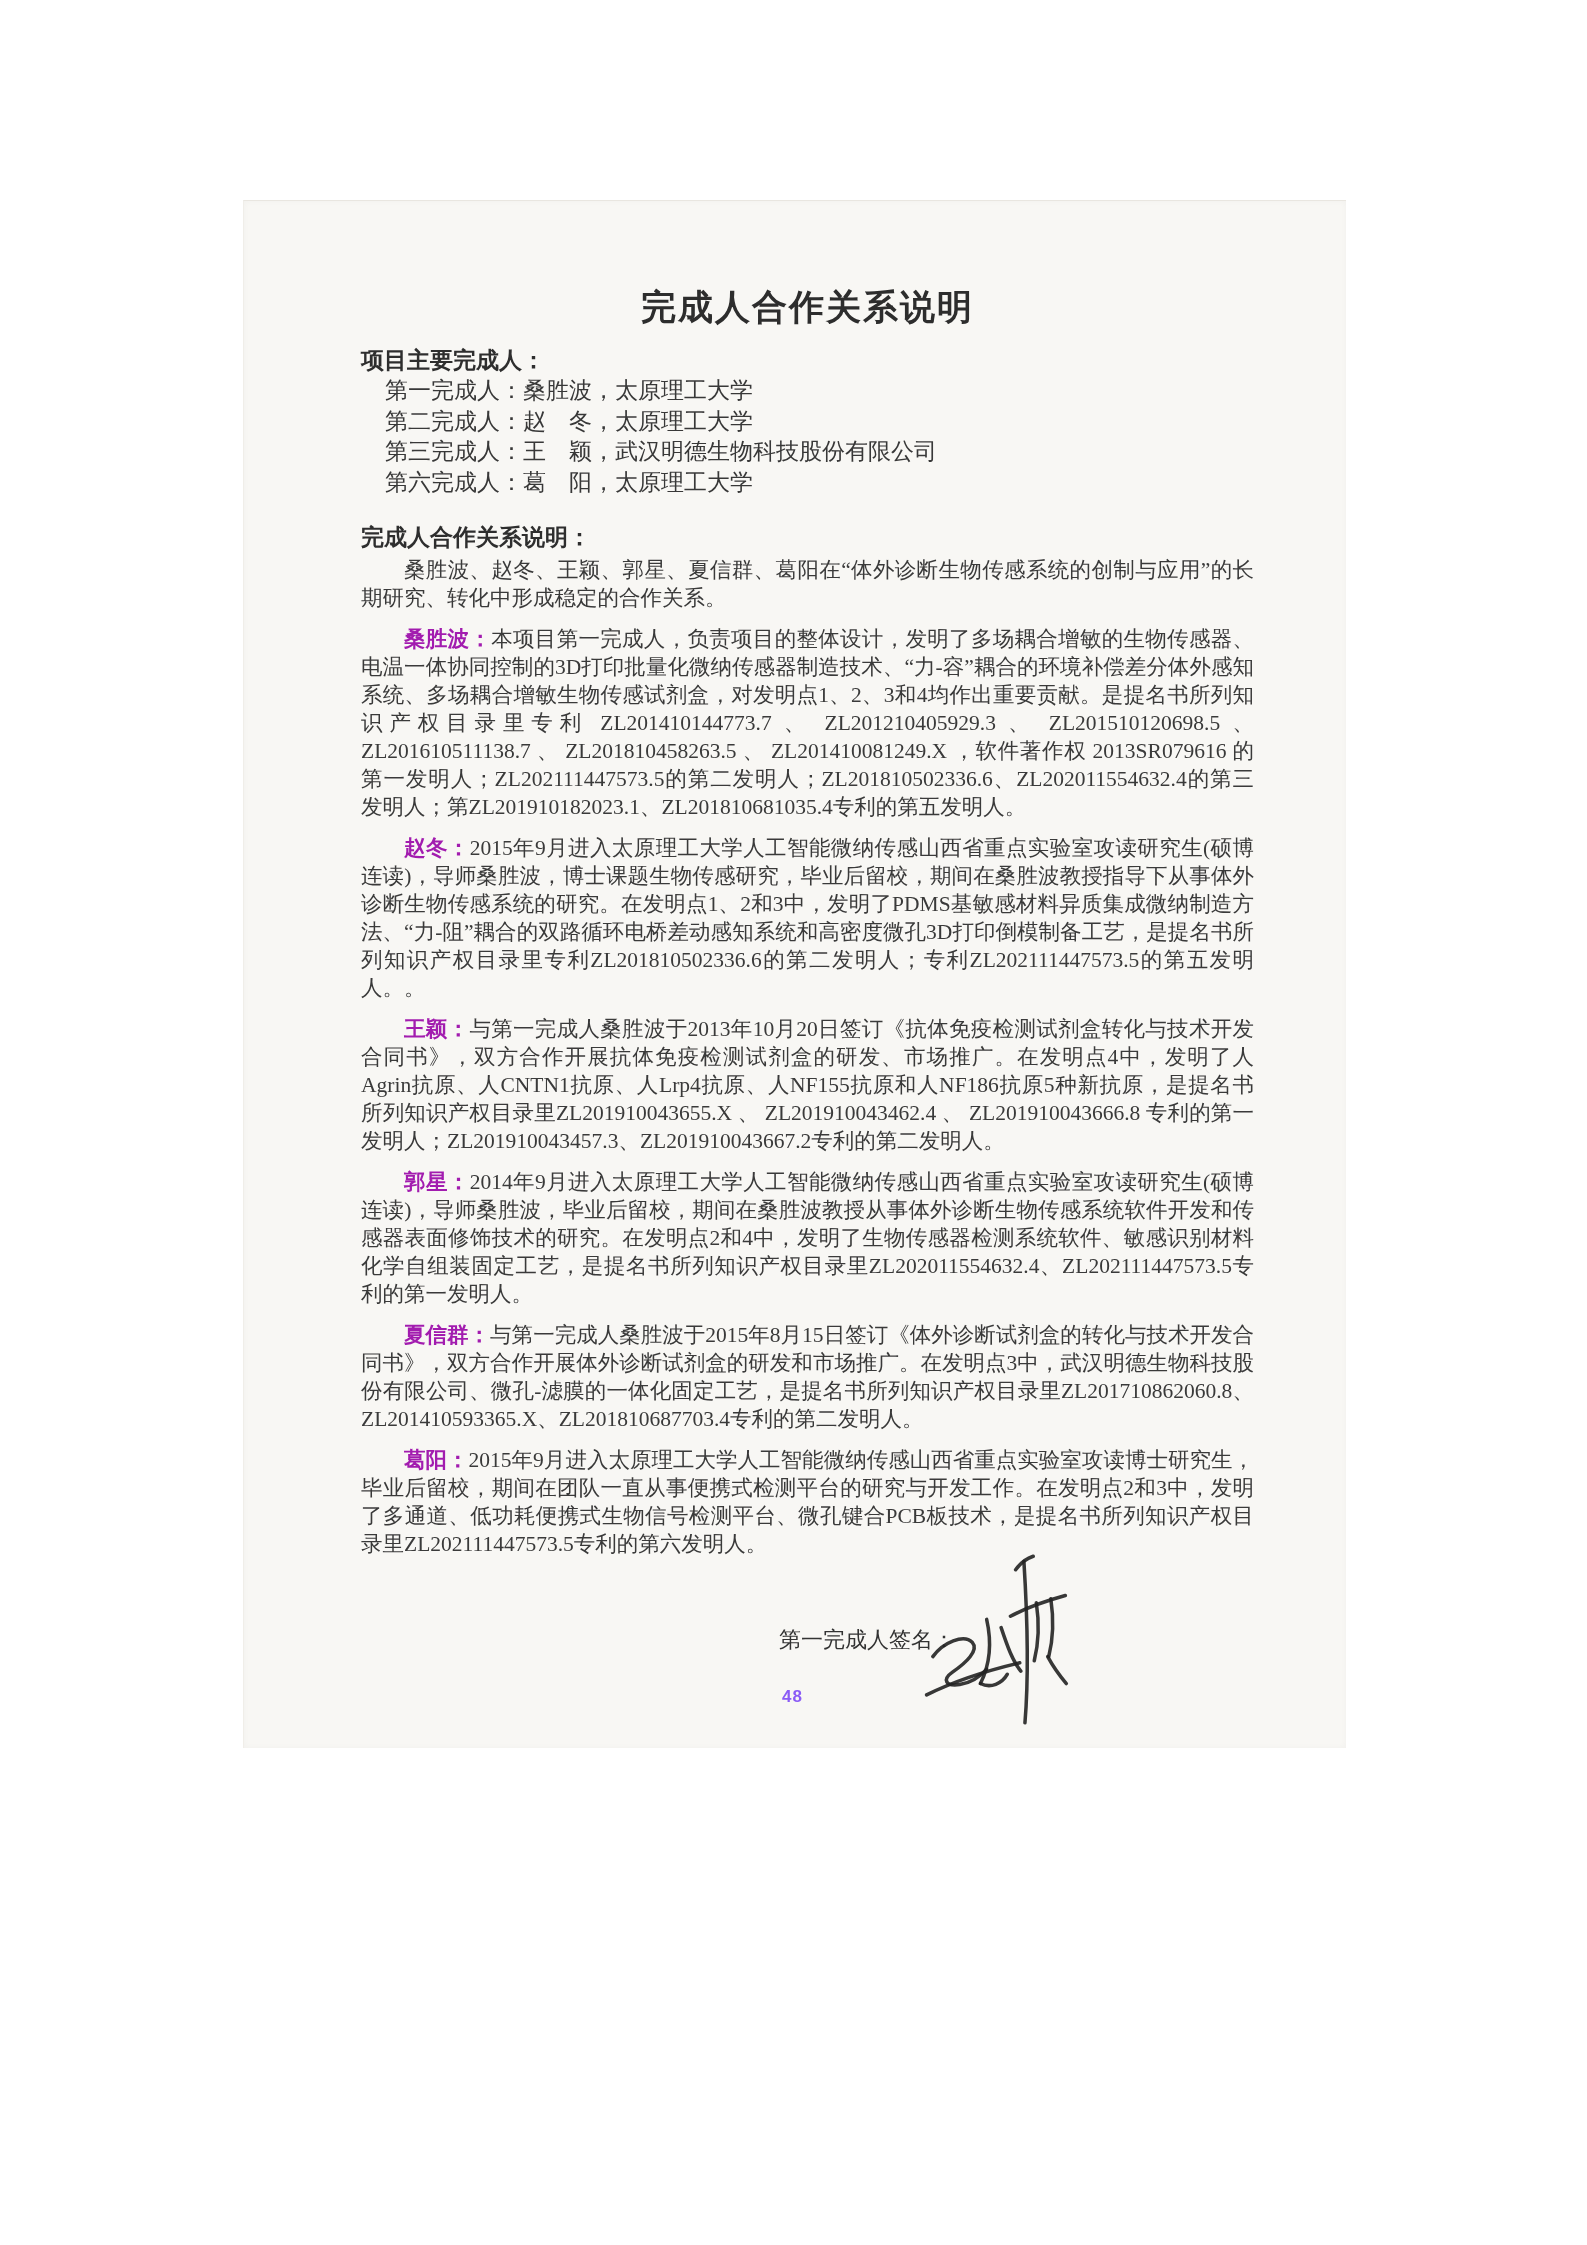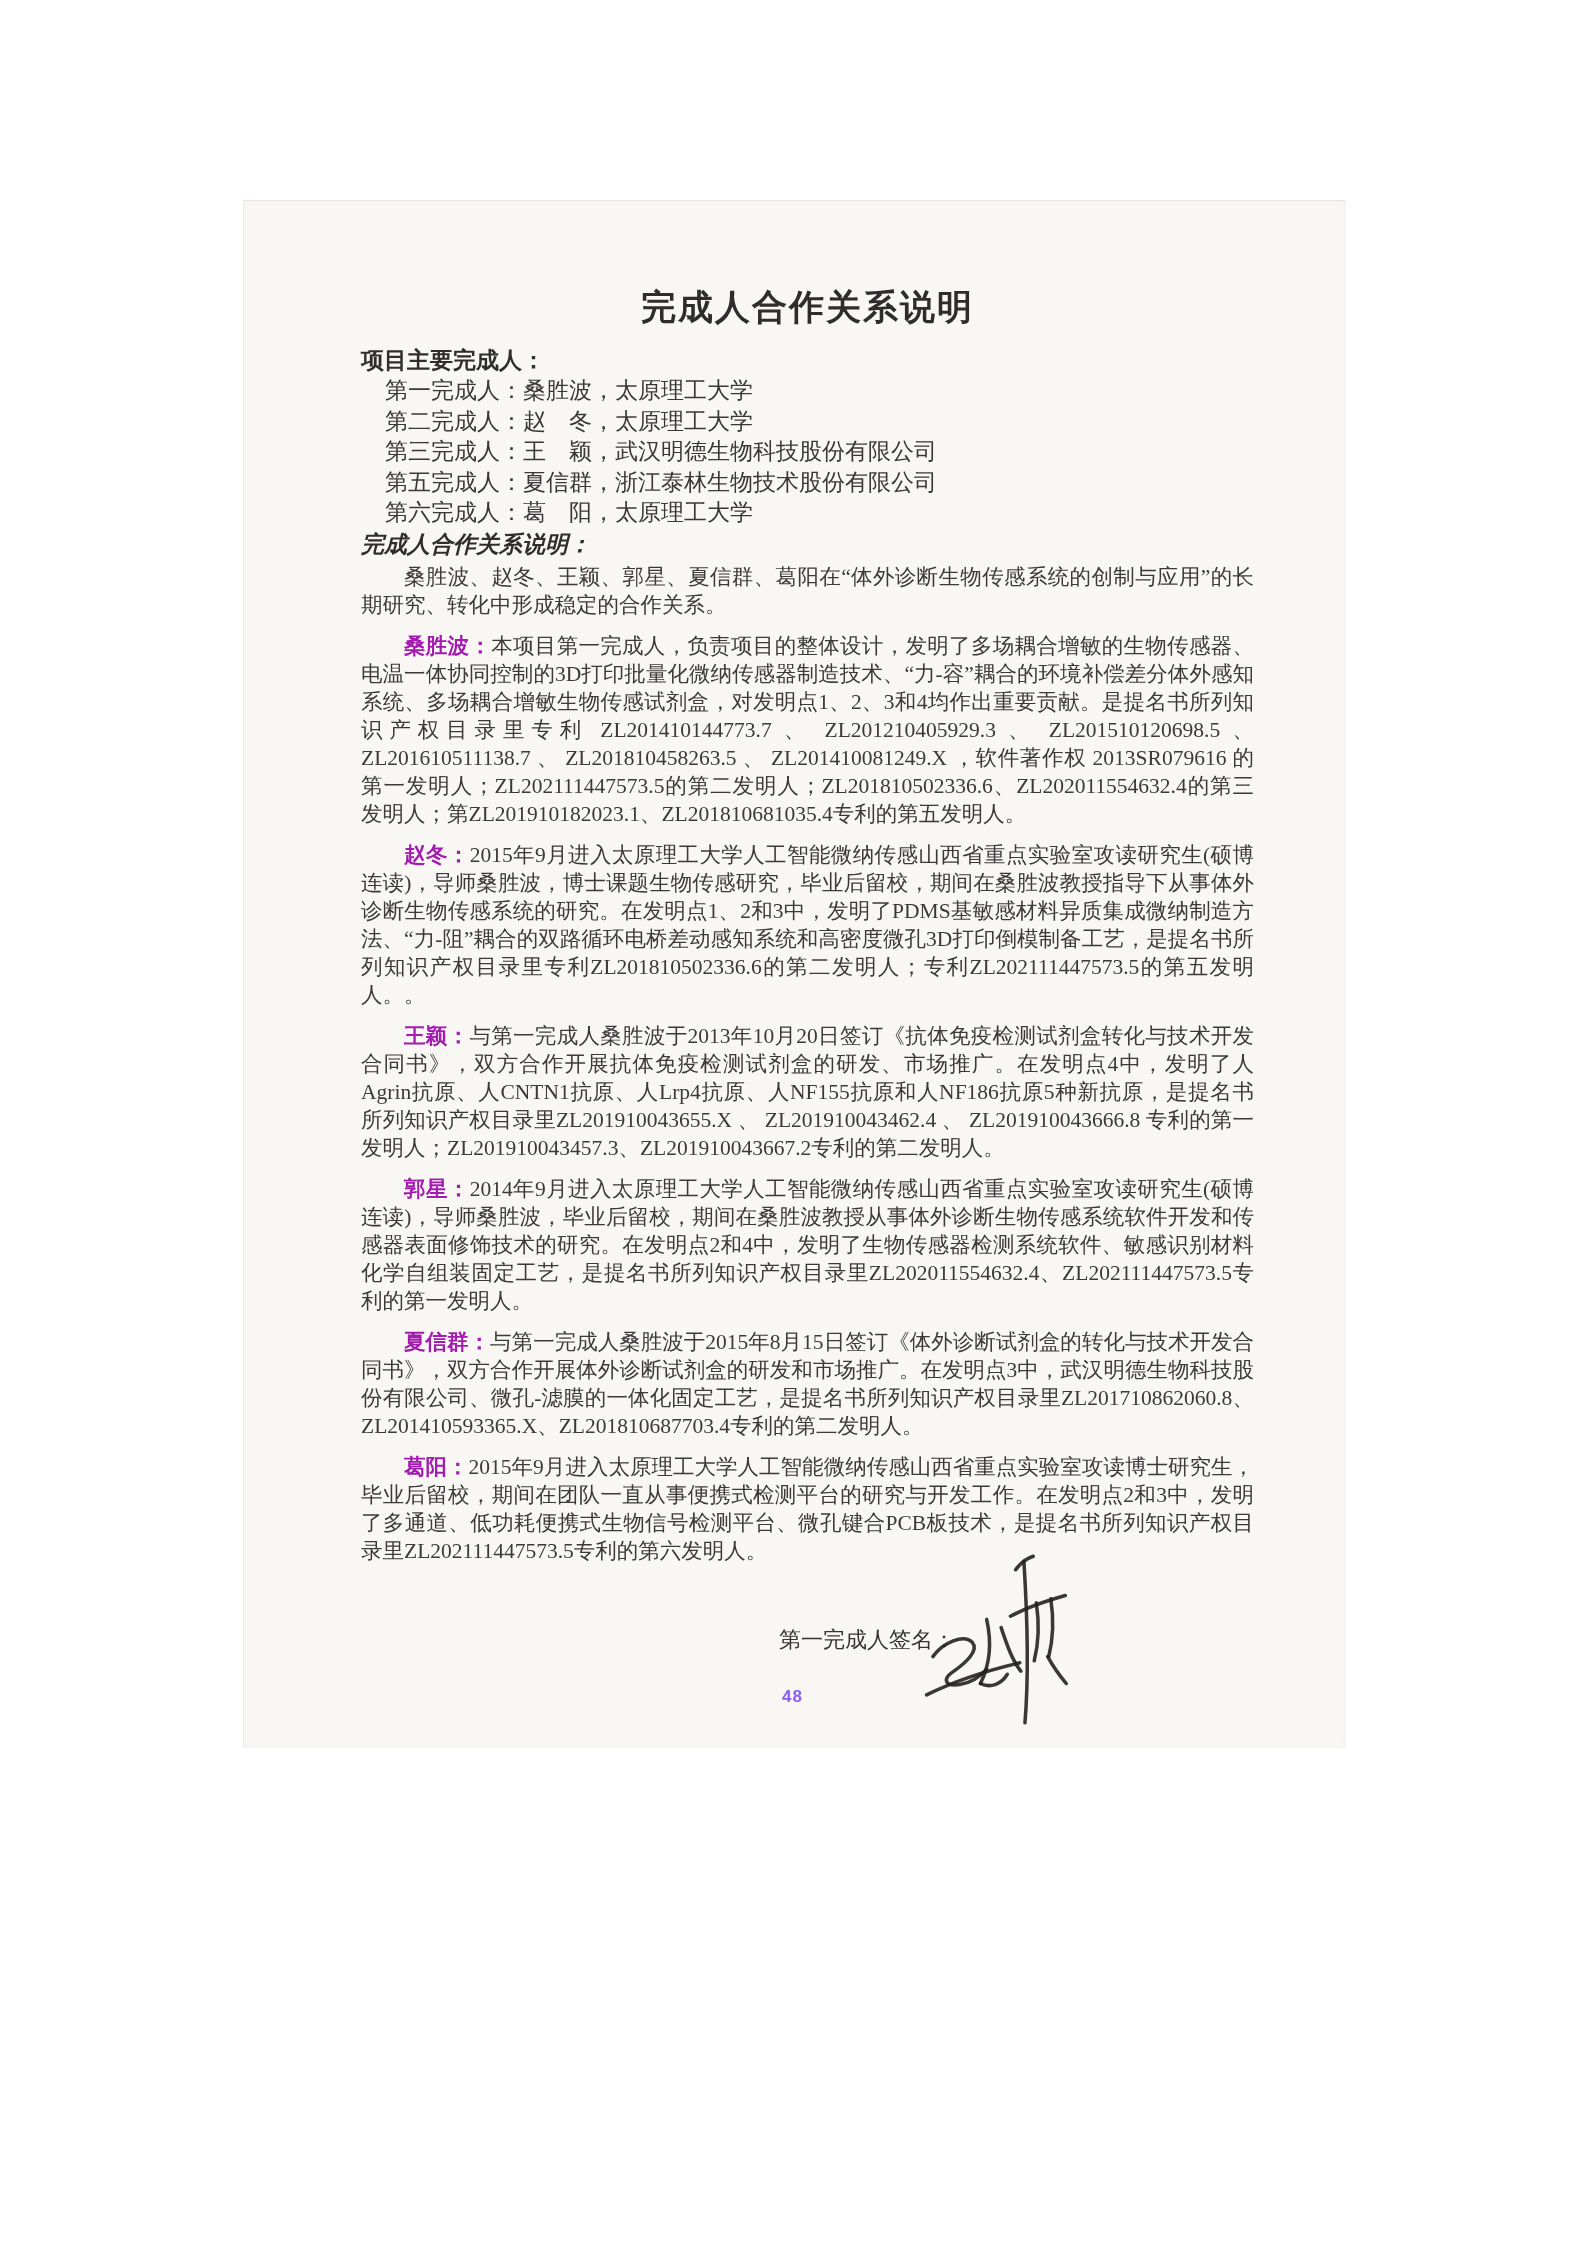--- a/index.html
+++ b/index.html
@@ -7,21 +7,21 @@
           font-family:"Liberation Serif",serif;}
   .scan{position:absolute;left:243px;top:200px;width:1102px;height:1547px;
         background:#f8f7f4;border-top:1px solid #e9e6e0;border-left:1px solid #f0eee9;
         box-shadow:0 0 6px rgba(0,0,0,0.03) inset;overflow:hidden;}
   .content{padding:84px 92px 0 117px;}
   .doc-title{font-family:"Liberation Sans",sans-serif;font-weight:bold;font-size:35px;
              line-height:44px;text-align:center;color:#2d2d2d;letter-spacing:2px;margin:0 0 16px 0;}
   .sec-heading{font-family:"Liberation Sans",sans-serif;font-weight:bold;font-size:23px;
                line-height:31px;color:#2e2e2e;}
   .list-line{font-size:23px;line-height:30.5px;color:#383838;margin-left:24px;}
-  .mt{font-style:italic;}
+  .mt{margin-top:24px;}
   .para{font-size:21.5px;line-height:28px;color:#3a3a3a;text-align:justify;
         text-indent:2em;margin:13px 0 0 0;}
   .intro{margin-top:3px;}
   .pname{font-family:"Liberation Sans",sans-serif;font-weight:bold;color:#a21caf;}
   .commitment{position:absolute;left:117px;right:92px;top:1345px;margin:0;
               font-family:"Liberation Sans",sans-serif;font-weight:bold;font-size:22px;
               line-height:32px;color:#333333;text-indent:2em;text-align:justify;}
   .sign-label{position:absolute;left:535px;top:1425px;
               font-family:"Liberation Sans",sans-serif;font-size:22px;line-height:28px;color:#333333;}
   .sign-svg{position:absolute;left:678px;top:1348px;width:150px;height:178px;}
@@ -38,21 +38,20 @@
   <div class="scan">
     <div class="content">
 
       <h1 class="doc-title">完成人合作关系说明</h1>
 
       <div class="sec-heading">项目主要完成人：</div>
       <div>
         <div class="list-line">第一完成人：桑胜波，太原理工大学</div>
         <div class="list-line">第二完成人：赵　冬，太原理工大学</div>
         <div class="list-line">第三完成人：王　颖，武汉明德生物科技股份有限公司</div>
-        <div class="list-line">第五完成人：夏信群，浙江泰林生物技术股份有限公司</div>
         <div class="list-line">第六完成人：葛　阳，太原理工大学</div>
       </div>
 
       <div class="sec-heading mt">完成人合作关系说明：</div>
       <p class="para intro">桑胜波、赵冬、王颖、郭星、夏信群、葛阳在“体外诊断生物传感系统的创制与应用”的长期研究、转化中形成稳定的合作关系。</p>
 
       <p class="para"><span class="pname">桑胜波：</span><span>本项目第一完成人，负责项目的整体设计，发明了多场耦合增敏的生物传感器、电温一体协同控制的3D打印批量化微纳传感器制造技术、“力-容”耦合的环境补偿差分体外感知系统、多场耦合增敏生物传感试剂盒，对发明点1、2、3和4均作出重要贡献。是提名书所列知识产权目录里专利 ZL201410144773.7 、 ZL201210405929.3 、 ZL201510120698.5 、 ZL201610511138.7 、 ZL201810458263.5 、 ZL201410081249.X ，软件著作权 2013SR079616 的第一发明人；ZL202111447573.5的第二发明人；ZL201810502336.6、ZL202011554632.4的第三发明人；第ZL201910182023.1、ZL201810681035.4专利的第五发明人。</span></p>
 
       <p class="para"><span class="pname">赵冬：</span><span>2015年9月进入太原理工大学人工智能微纳传感山西省重点实验室攻读研究生(硕博连读)，导师桑胜波，博士课题生物传感研究，毕业后留校，期间在桑胜波教授指导下从事体外诊断生物传感系统的研究。在发明点1、2和3中，发明了PDMS基敏感材料异质集成微纳制造方法、“力-阻”耦合的双路循环电桥差动感知系统和高密度微孔3D打印倒模制备工艺，是提名书所列知识产权目录里专利ZL201810502336.6的第二发明人；专利ZL202111447573.5的第五发明人。。</span></p>
 

